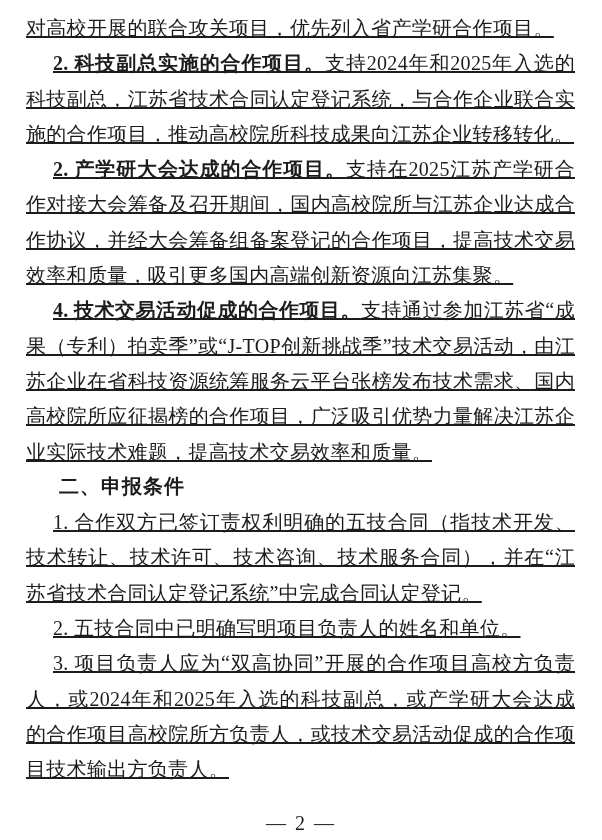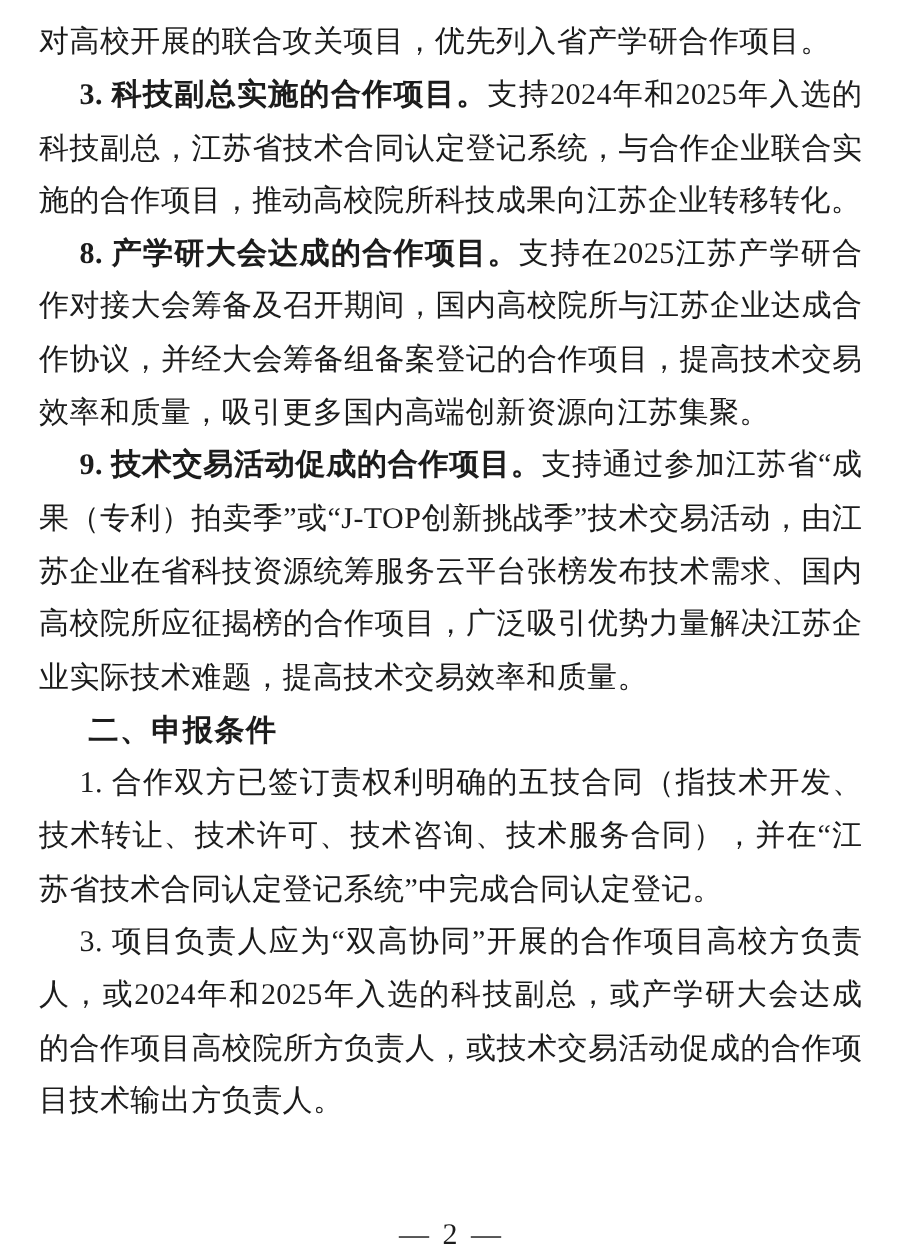--- a/index.html
+++ b/index.html
@@ -18,30 +18,31 @@
     font-family: "Liberation Serif", "DejaVu Serif", serif;
     color: #1c1c1c;
   }
   .para {
     margin: 0;
     font-size: 20px;
     line-height: 35.3px;
     text-align: justify;
     text-justify: inter-character;
     letter-spacing: 0.3px;
+    text-decoration: underline;
   }
   .indent {
     text-indent: 27px;
   }
   .lead {
     font-weight: 700;
   }
   .heading {
     margin: 0;
-    font-family: Liberation Sans, sans-serif;
+    font-family: Liberation Mono, monospace;
     font-weight: 700;
     font-size: 20px;
     line-height: 35.3px;
     text-indent: 33px;
     letter-spacing: 1px;
   }
   .footer {
     position: absolute;
     top: 806px;
     left: 0;
@@ -53,28 +54,29 @@
     color: #1c1c1c;
   }
 </style>
 </head>
 <body>
 
 <div class="page">
 
   <p class="para">对高校开展的联合攻关项目，优先列入省产学研合作项目。</p>
 
-  <p class="para indent"><span class="lead">3. 科技副总实施的合作项目。</span><span>支持2024年和2025年入选的科技副总，江苏省技术合同认定登记系统，与合作企业联合实施的合作项目，推动高校院所科技成果向江苏企业转移转化。</span></p>
+  <p class="para indent"><span class="lead">2. 科技副总实施的合作项目。</span><span>支持2024年和2025年入选的科技副总，江苏省技术合同认定登记系统，与合作企业联合实施的合作项目，推动高校院所科技成果向江苏企业转移转化。</span></p>
 
-  <p class="para indent"><span class="lead">8. 产学研大会达成的合作项目。</span><span>支持在2025江苏产学研合作对接大会筹备及召开期间，国内高校院所与江苏企业达成合作协议，并经大会筹备组备案登记的合作项目，提高技术交易效率和质量，吸引更多国内高端创新资源向江苏集聚。</span></p>
+  <p class="para indent"><span class="lead">2. 产学研大会达成的合作项目。</span><span>支持在2025江苏产学研合作对接大会筹备及召开期间，国内高校院所与江苏企业达成合作协议，并经大会筹备组备案登记的合作项目，提高技术交易效率和质量，吸引更多国内高端创新资源向江苏集聚。</span></p>
 
-  <p class="para indent"><span class="lead">9. 技术交易活动促成的合作项目。</span><span>支持通过参加江苏省“成果（专利）拍卖季”或“J-TOP创新挑战季”技术交易活动，由江苏企业在省科技资源统筹服务云平台张榜发布技术需求、国内高校院所应征揭榜的合作项目，广泛吸引优势力量解决江苏企业实际技术难题，提高技术交易效率和质量。</span></p>
+  <p class="para indent"><span class="lead">4. 技术交易活动促成的合作项目。</span><span>支持通过参加江苏省“成果（专利）拍卖季”或“J-TOP创新挑战季”技术交易活动，由江苏企业在省科技资源统筹服务云平台张榜发布技术需求、国内高校院所应征揭榜的合作项目，广泛吸引优势力量解决江苏企业实际技术难题，提高技术交易效率和质量。</span></p>
 
   <h2 class="heading">二、申报条件</h2>
 
   <p class="para indent">1. 合作双方已签订责权利明确的五技合同（指技术开发、技术转让、技术许可、技术咨询、技术服务合同），并在“江苏省技术合同认定登记系统”中完成合同认定登记。</p>
 
+  <p class="para indent">2. 五技合同中已明确写明项目负责人的姓名和单位。</p>
 
   <p class="para indent">3. 项目负责人应为“双高协同”开展的合作项目高校方负责人，或2024年和2025年入选的科技副总，或产学研大会达成的合作项目高校院所方负责人，或技术交易活动促成的合作项目技术输出方负责人。</p>
 
   <div class="footer">— 2 —</div>
 
 </div>
 
 </body></html>

